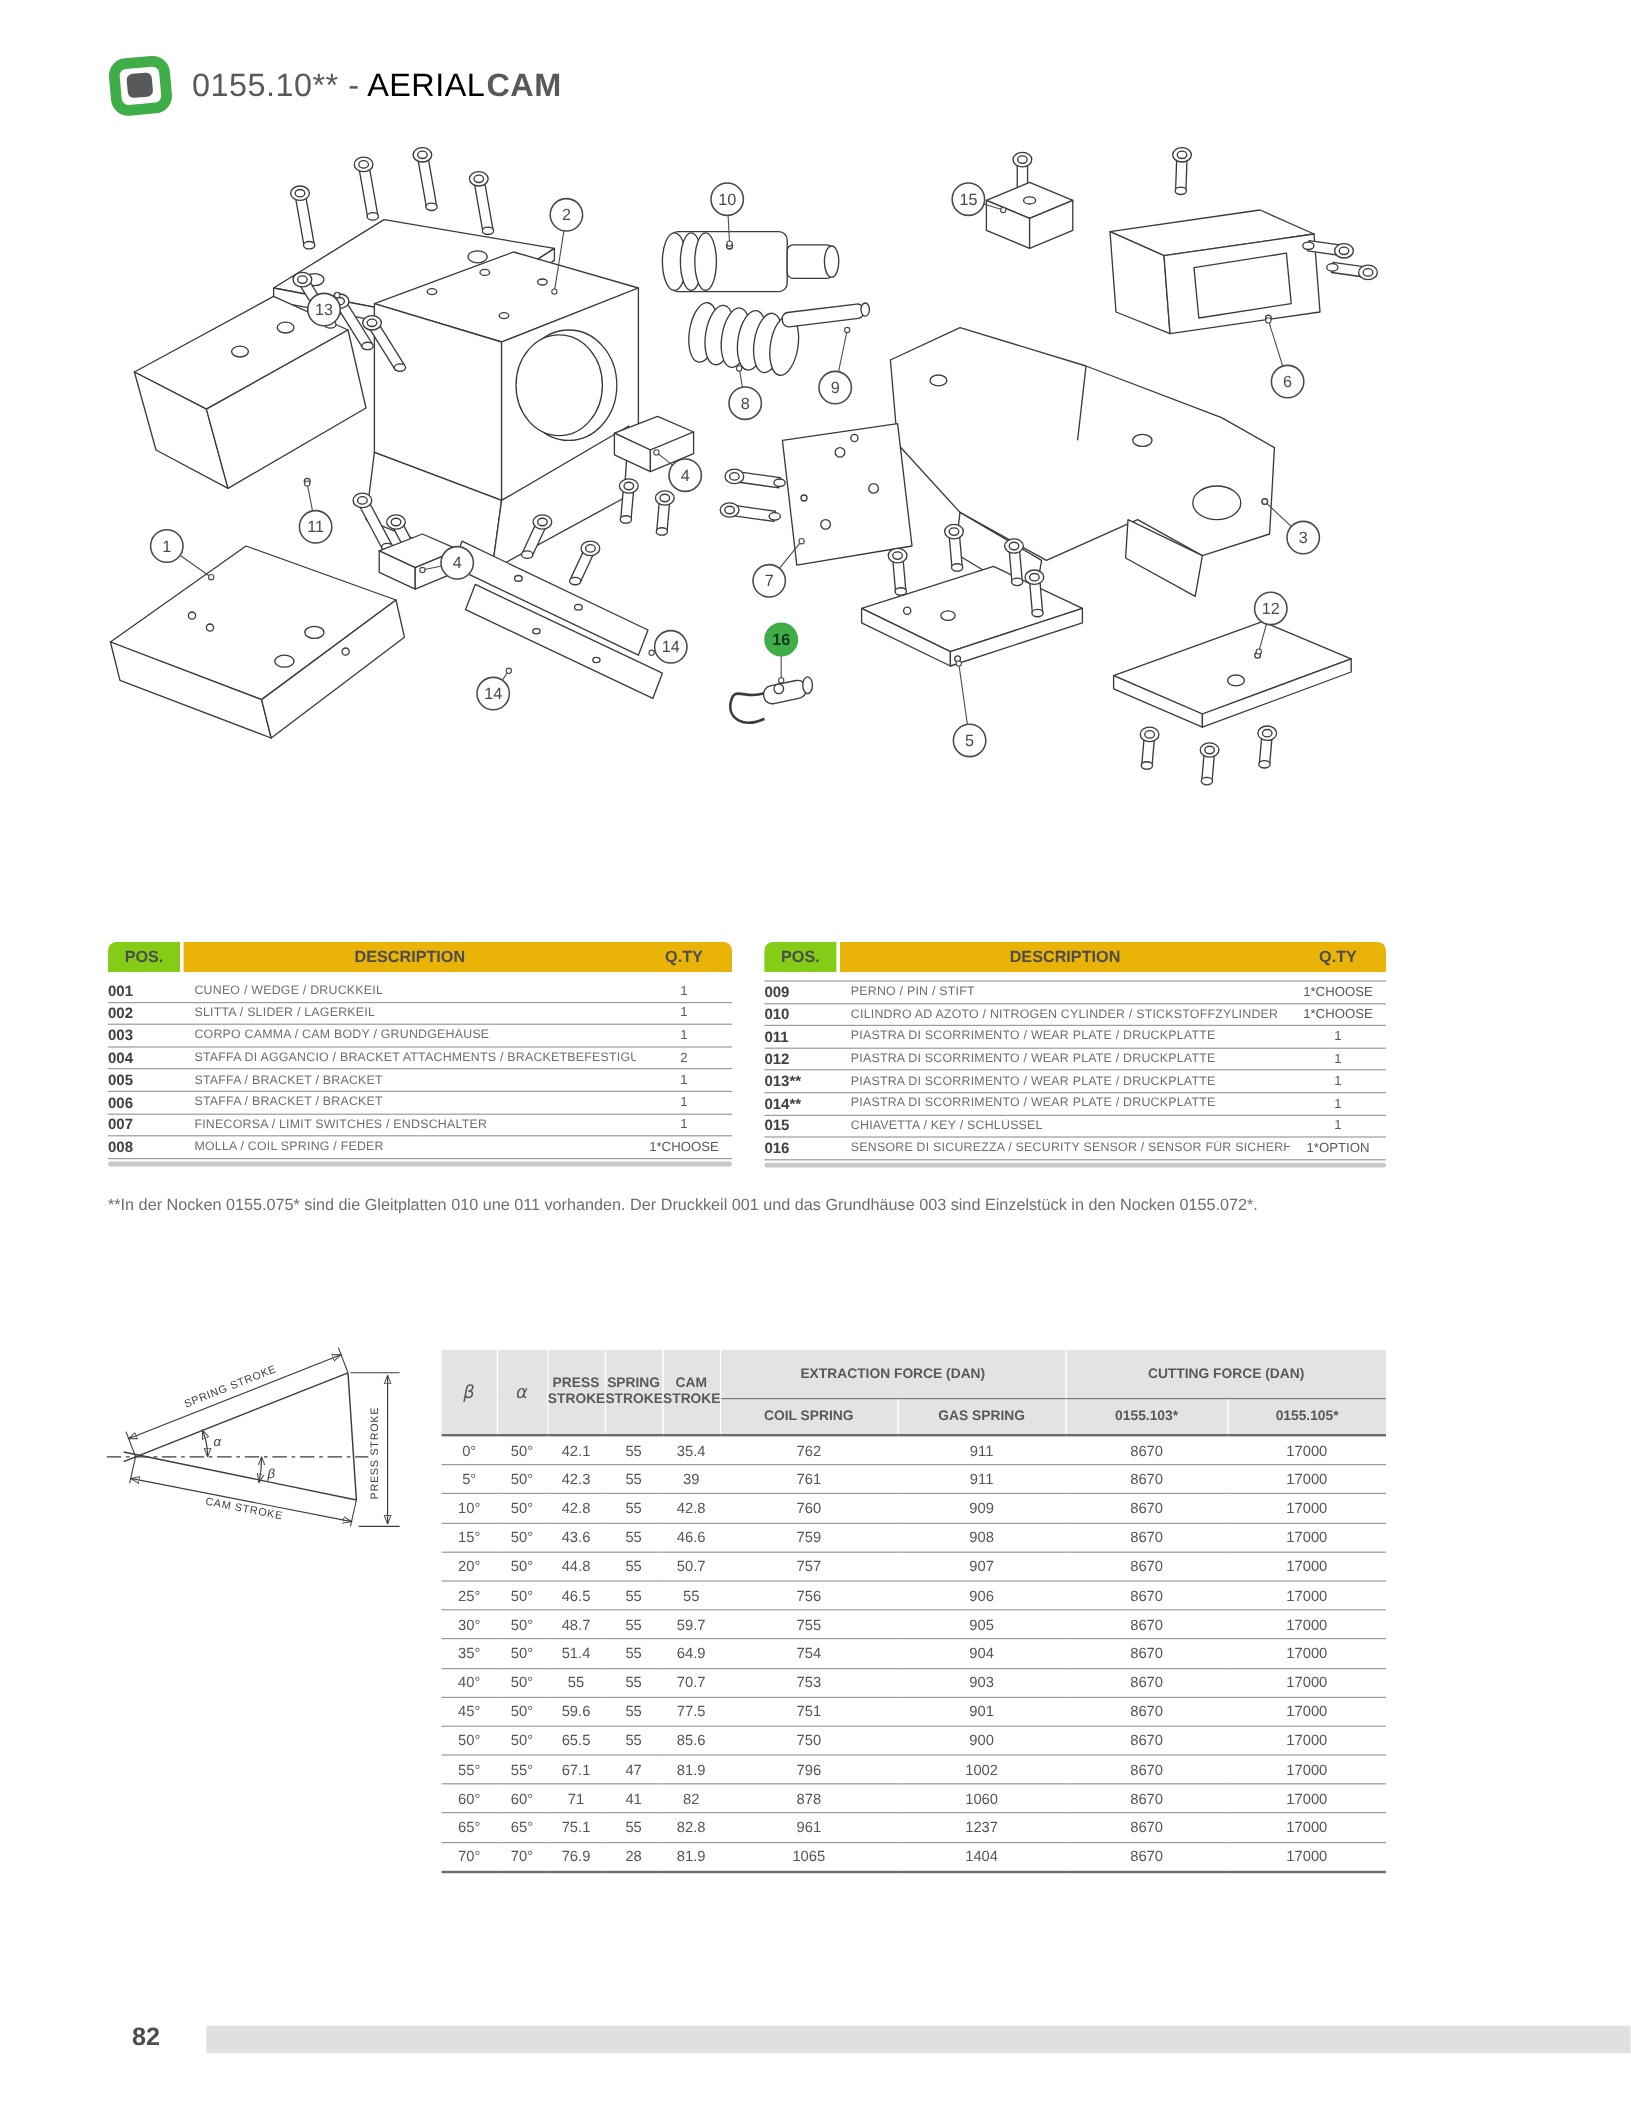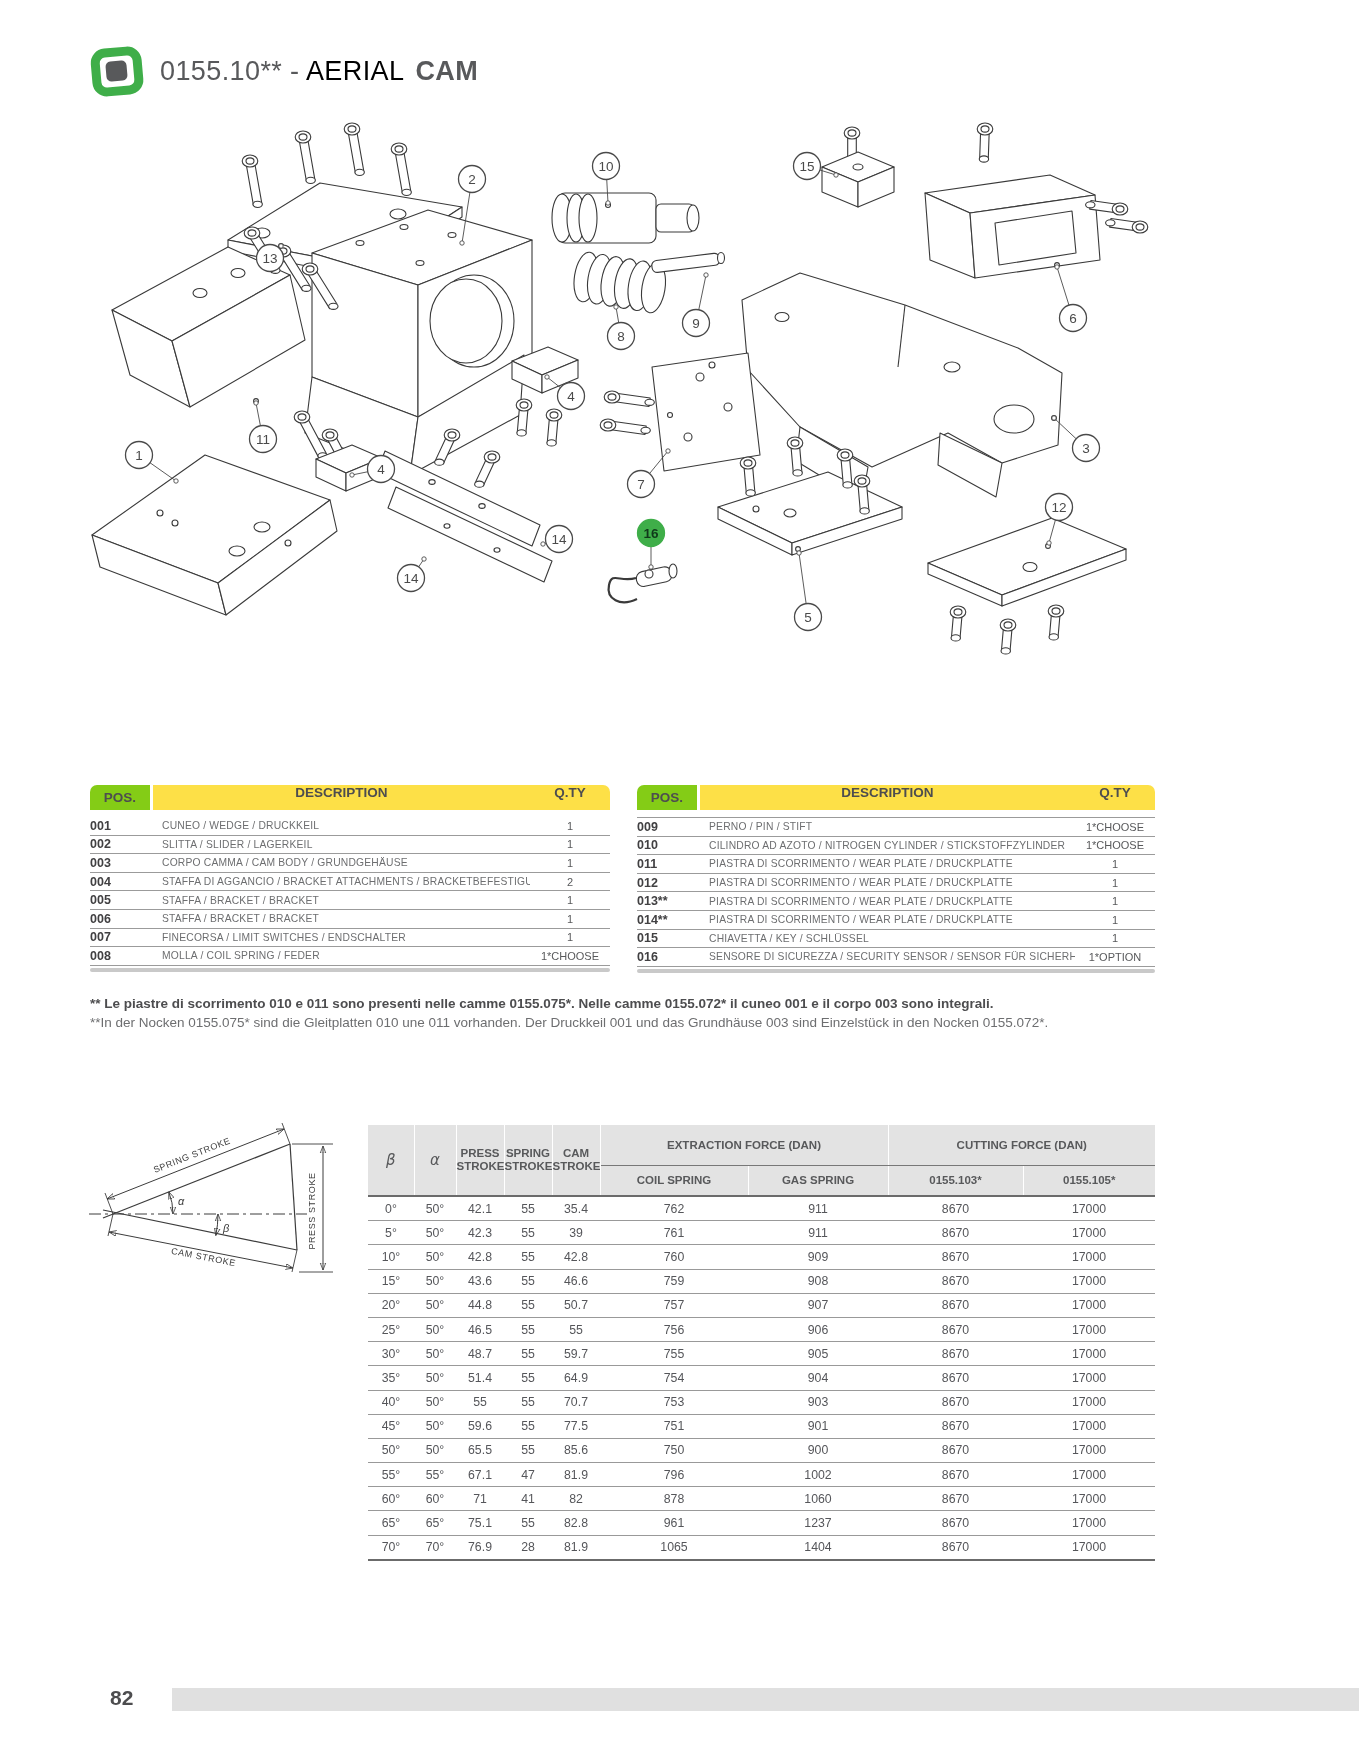--- a/index.html
+++ b/index.html
@@ -3,40 +3,40 @@
 <meta charset="utf-8">
 <style>
   html,body{margin:0;padding:0;background:#fff}
   .page{position:relative;width:1359px;height:1754px;background:#fff;
         font-family:"Liberation Sans",sans-serif;overflow:hidden}
 
   
   .hdr{position:absolute;left:88px;top:44px;display:flex;align-items:center;gap:14px}
   .hdr h1{margin:0;font-size:27px;font-weight:400;color:#58595b;letter-spacing:.4px;white-space:nowrap}
   .hdr .green{color:#000000;font-weight:400}
-  .hdr .dark{font-weight:700;color:#58595b;margin-left:11px}
+  .hdr .dark{font-weight:700;color:#58595b;margin-left:1px}
 
   
   #expl{position:absolute;left:0;top:115px;width:1359px;height:575px}
   #expl .part{fill:#fff;stroke:#3a3a3a;stroke-width:1.1;stroke-linejoin:round}
   #expl .callout-line{stroke:#4a4a4a;stroke-width:.9}
   #expl .balloon{fill:#fff;stroke:#4a4a4a;stroke-width:1.3}
   #expl .balloon.green{fill:#3fae49;stroke:#3fae49}
   #expl .bnum{fill:#4a4a4a;font-size:13.5px;text-anchor:middle;font-family:"Liberation Sans",sans-serif}
   #expl .bnum.green{fill:#10381a;font-weight:700}
 
   
   .ptable{position:absolute;width:520px}
   #ptable-left{left:90px;top:785px}
   #ptable-right{left:637px;top:785px;width:518px}
   .phead{display:flex;height:25px}
   .phead .pos-h{width:60px;background:#84cc16;border-radius:7px 0 0 0;display:flex;align-items:center;
                 justify-content:center;font-weight:700;font-size:13.5px;color:#4d4d4f}
-  .phead .rest-h{flex:1;margin-left:3px;background:#fde047;border-radius:0 7px 0 0;display:flex;
-                 align-items:flex-start;font-weight:700;font-size:13.5px;color:#4d4d4f}
+  .phead .rest-h{flex:1;margin-left:3px;background:#eab308;border-radius:0 7px 0 0;display:flex;
+                 align-items:center;font-weight:700;font-size:13.5px;color:#4d4d4f}
   .rest-h .desc-h{flex:1;text-align:center}
   .rest-h .qty-h{width:80px;text-align:center}
   .prows{margin-top:7px}
   .prows.topline{border-top:1.4px solid #9b9b9b}
   .prow{display:flex;align-items:center;height:17.6px;border-bottom:1.4px solid #9b9b9b}
   .prow .pos{width:60px;text-align:left;font-weight:700;font-size:12.5px;color:#414042}
   .prow .desc{flex:1;padding-left:12px;font-size:10.3px;color:#6d6e70;letter-spacing:.2px;white-space:nowrap;overflow:hidden}
   .prow .qty{width:80px;text-align:center;font-size:11px;color:#58595b}
   .pbar{height:4px;background:#c9c9c9;margin-top:2px;border-radius:2px}
 
@@ -502,21 +502,20 @@
         <div class="prow">
           <span class="pos">016</span>
           <span class="desc">SENSORE DI SICUREZZA / SECURITY SENSOR / SENSOR FÜR SICHERHEIT</span>
           <span class="qty">1*OPTION</span>
         </div>
       </div>
     <div class="pbar"></div>
   </div>
 
   <div class="notes">
-    <p class="b">** Le piastre di scorrimento 010 e 011 sono presenti nelle camme 0155.075*. Nelle camme 0155.072* il cuneo 001 e il corpo 003 sono integrali.</p>
     <p>**In der Nocken 0155.075* sind die Gleitplatten 010 une 011 vorhanden. Der Druckkeil 001 und das Grundhäuse 003 sind Einzelstück in den Nocken 0155.072*.</p>
   </div>
 
   <svg id="angfig" viewBox="0 0 252 180">
     <defs>
       <marker id="arr" viewBox="0 0 10 10" refX="9" refY="5" markerWidth="8" markerHeight="8" orient="auto-start-reverse">
         <path d="M0,1.5 L9,5 L0,8.5 z" fill="#3c3c3c" stroke="none"></path>
       </marker>
     </defs>
 

